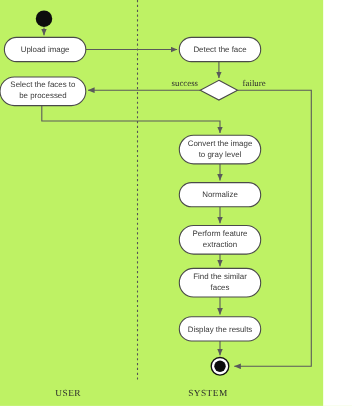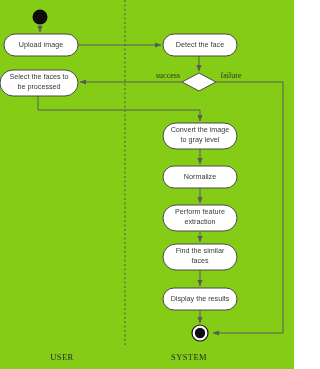--- a/index.html
+++ b/index.html
@@ -11,21 +11,21 @@
   body {
     width: 294px;
     height: 369px;
     overflow: hidden;
     font-family: "Liberation Sans", sans-serif;
   }
   #diagram-root {
     position: relative;
     width: 294px;
     height: 369px;
-    background: #84cc16;
+    background: #bef264;
   }
   svg#activity-diagram {
     display: block;
     width: 294px;
     height: 369px;
   }
   .node-shape {
     fill: #ffffff;
     stroke: #4a4a4a;
     stroke-width: 1;

